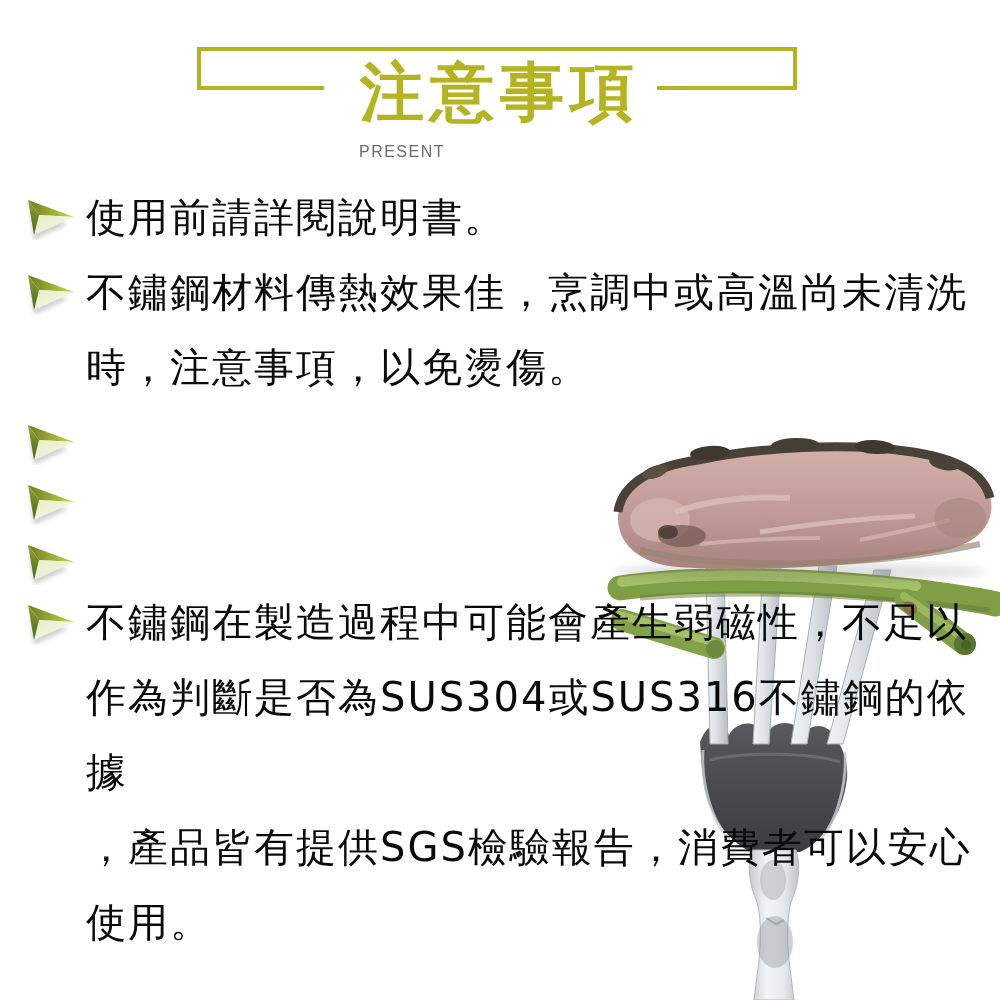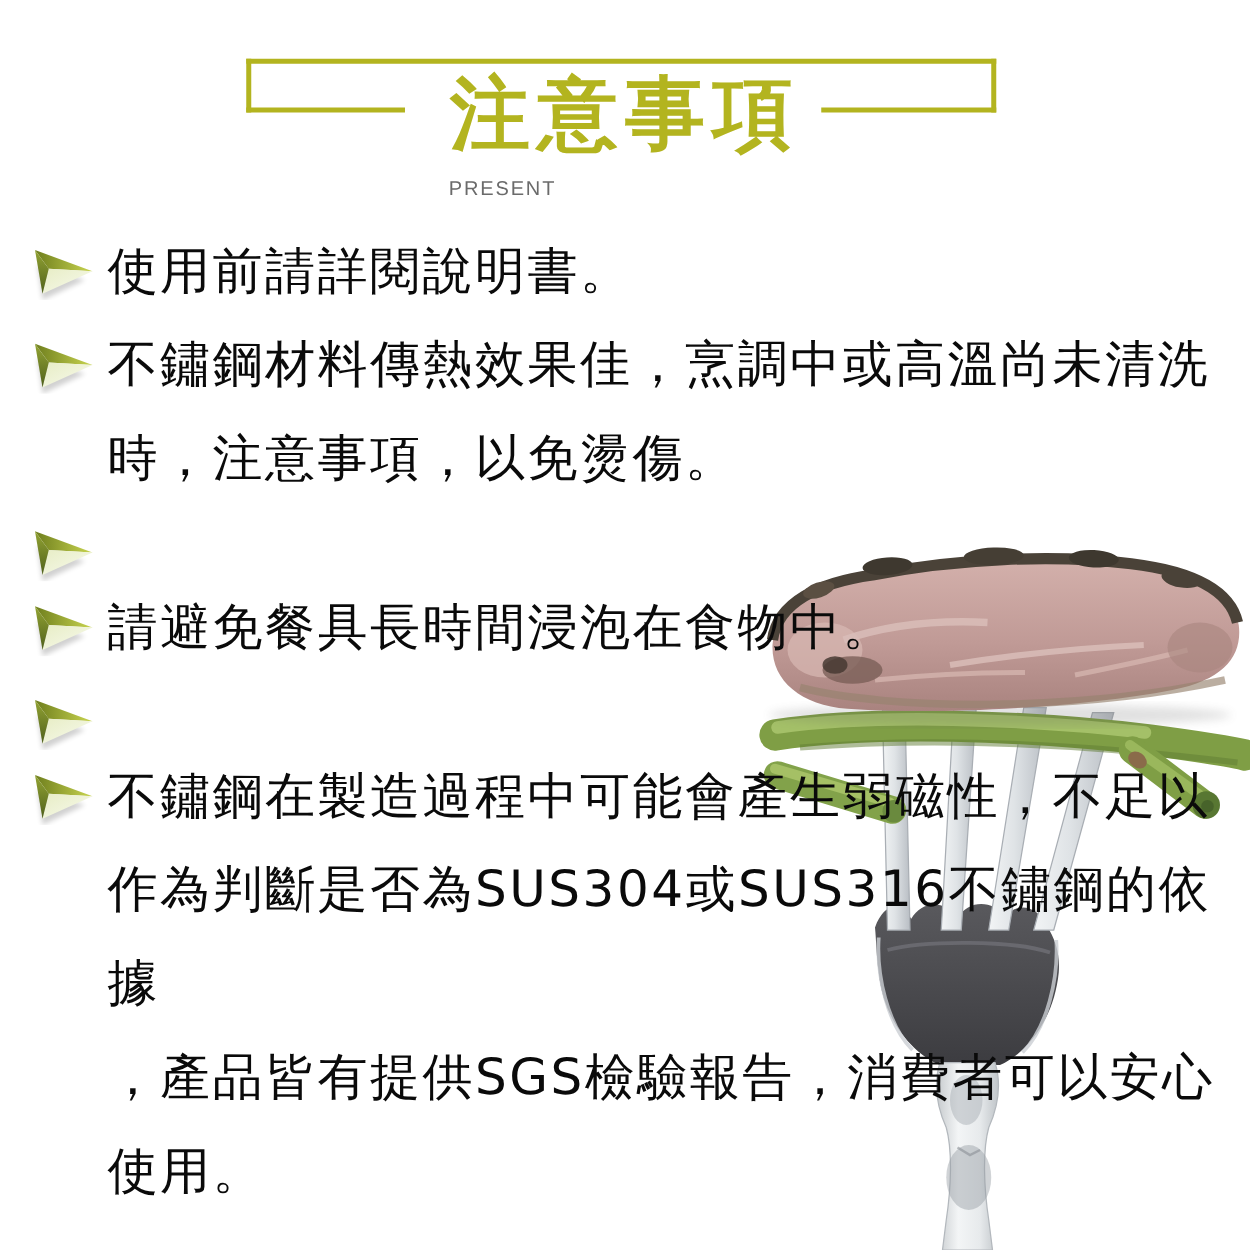--- a/index.html
+++ b/index.html
@@ -186,21 +186,20 @@
         <polygon points="4,6 15,21 10,41" fill="url(#bulletDark)"></polygon>
       </svg>
     </li>
     <li class="note">
       <svg class="bullet" width="54" height="46" viewBox="0 0 54 46">
         <polygon points="6,18 44,30 10,46" fill="#000" opacity="0.18" filter="url(#blur2)"></polygon>
         <polygon points="4,6 50,23 15,21" fill="url(#bulletTop)"></polygon>
         <polygon points="15,21 50,23 10,41" fill="url(#bulletBot)"></polygon>
         <polygon points="4,6 15,21 10,41" fill="url(#bulletDark)"></polygon>
       </svg>
-      <span class="note-text">請避免餐具長時間浸泡在食物中。</span>
     </li>
     <li class="note">
       <svg class="bullet" width="54" height="46" viewBox="0 0 54 46">
         <polygon points="6,18 44,30 10,46" fill="#000" opacity="0.18" filter="url(#blur2)"></polygon>
         <polygon points="4,6 50,23 15,21" fill="url(#bulletTop)"></polygon>
         <polygon points="15,21 50,23 10,41" fill="url(#bulletBot)"></polygon>
         <polygon points="4,6 15,21 10,41" fill="url(#bulletDark)"></polygon>
       </svg>
     </li>
     <li class="note">

